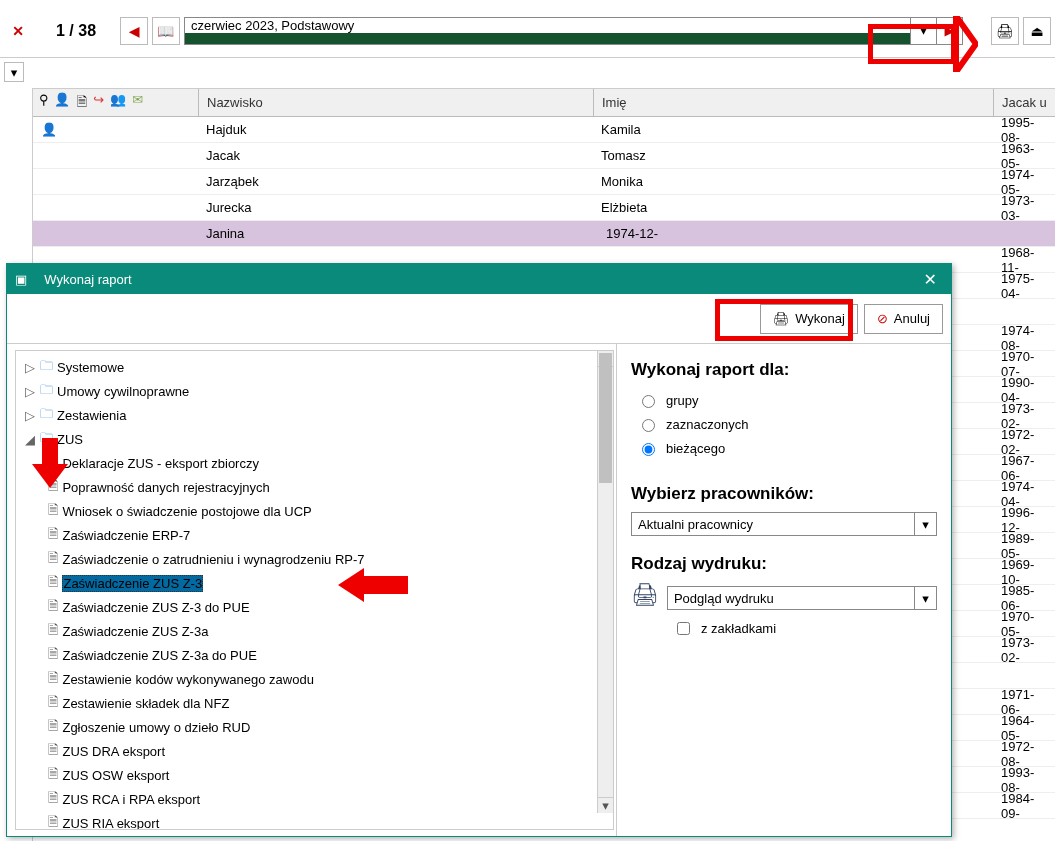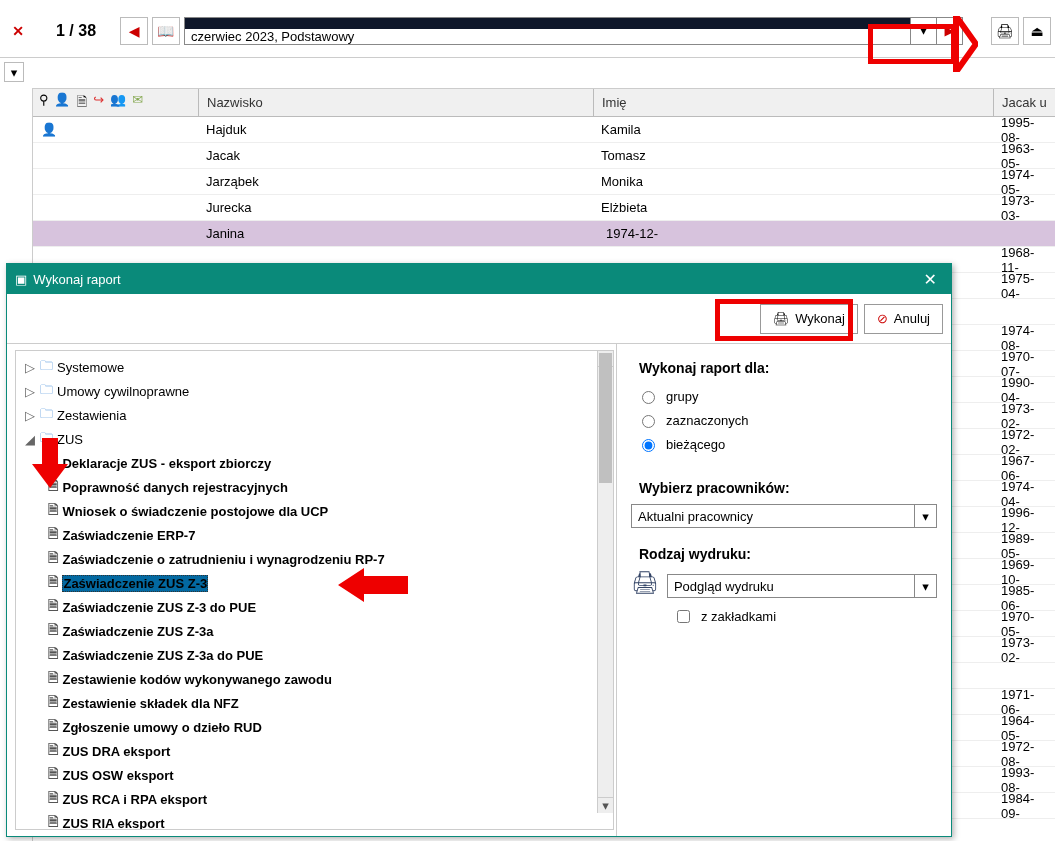--- a/index.html
+++ b/index.html
@@ -36,24 +36,24 @@
   .tb-x { color: #c00; font-weight: bold; border:none; }
   .pager {
     font-weight: bold;
     font-size: 16px;
     padding: 0 20px;
   }
   .tb-red-tri { color: #c00; }
   .combo-wrap {
     flex: 1;
     display: flex;
-    align-items: flex-end;
+    align-items: flex-start;
     border: 1px solid #888;
     height: 28px;
-    background: #0f172a;
+    background: #14532d;
   }
   .combo-wrap input {
     flex: 1;
     border: none;
     outline: none;
     font: inherit;
     padding: 0 6px;
   }
   .combo-btn {
     border-left: 1px solid #888;
@@ -181,21 +181,21 @@
   .tnode {
     display: flex;
     align-items: center;
     height: 24px;
     padding-left: 8px;
     gap: 4px;
     cursor: pointer;
     white-space: nowrap;
   }
   .tnode .exp { width: 12px; text-align:center; color:#666;}
-  .tnode.level1 { padding-left: 28px; font-weight: bold; }
+  .tnode.level1 { padding-left: 28px; }
   .tnode.level1 .exp { width:0; }
   .tnode.sel span.label {
     background: #0369a1;
     border: 1px dotted #333;
     padding: 0 0;
   }
   .folder-icon { color:#4a90d9; }
   .doc-icon { color:#555; }
   .vscroll {
     position:absolute;
@@ -212,22 +212,22 @@
   .vscroll .arr{position:absolute;left:0;right:0;height:16px;display:flex;align-items:center;justify-content:center;color:#555;background:#eee;}
   .vscroll .arr.top{top:0;border-bottom:1px solid #ccc;}
   .vscroll .arr.bot{bottom:0;border-top:1px solid #ccc;}
 
   .opts-pane {
     flex: 1;
     padding: 12px 14px;
     font-size: 13px;
   }
   .opts-pane h4 {
-    margin: 4px 0 8px 8px;
-    font-size: 14px;
+    margin: 4px 0 8px 0;
+    font-size: 17px;
   }
   .radio-row, .chk-row {
     display: flex;
     align-items: center;
     gap: 8px;
     height: 24px;
     padding-left: 6px;
   }
   .select-row {
     display: flex;
@@ -457,21 +457,21 @@
         <div class="rc rc-nazwisko"></div>
         <div class="rc rc-imie"></div>
         <div class="rc rc-data">1984-09-</div>
       </div>
     </div>
 </div>
 
 <div class="dialog">
   <div class="dlg-title">
     <span>▣</span>
-    <span style="margin-left:6px">Wykonaj raport</span>
+    <span style="margin-left:17px">Wykonaj raport</span>
     <span class="close">✕</span>
   </div>
   <div class="dlg-toolbar">
     <button class="dlg-btn">
       <span>🖨</span>
       <span>Wykonaj</span>
     </button>
     <button class="dlg-btn">
       <span style="color:#c00">⊘</span>
       <span>Anuluj</span>

